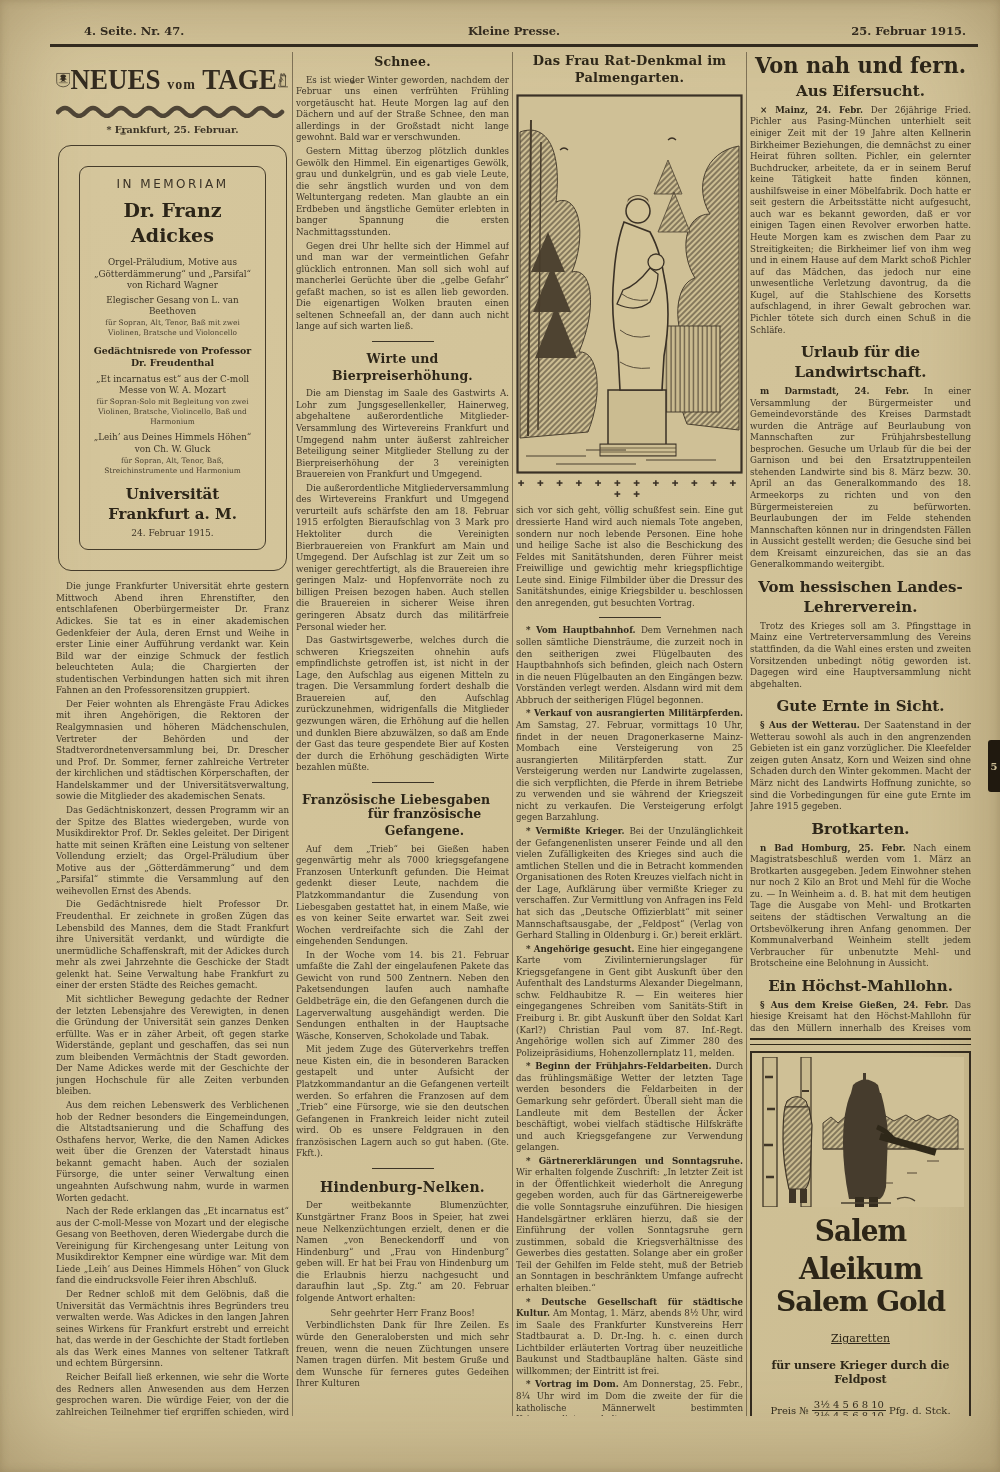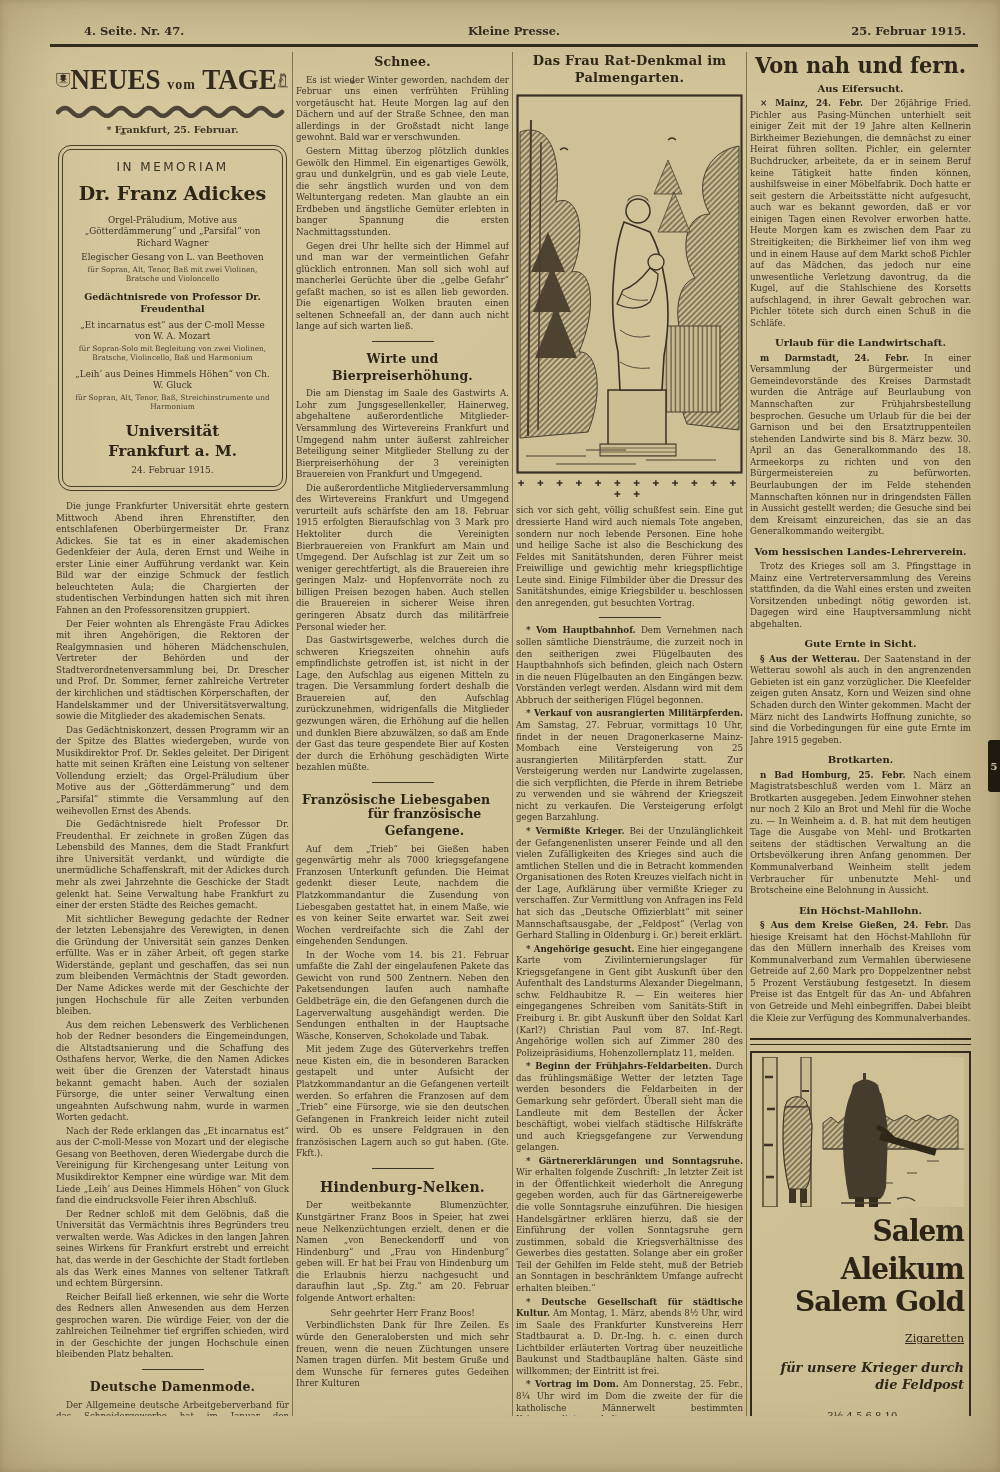--- a/index.html
+++ b/index.html
@@ -37,46 +37,46 @@
   .divider{width:62px;border-top:1.2px solid #3c3427;margin:8px auto 7px;}
   .lead{font-weight:bold;color:#30291c;}
   
   .masthead{display:flex;align-items:center;justify-content:space-between;margin:4px 0 0;}
   .mast-text{font-family:"Liberation Serif",serif;font-weight:bold;color:#332b1f;
              font-size:27px;letter-spacing:0;transform:scaleY(1.08);white-space:nowrap;}
   .mast-text .vom{font-size:14px;letter-spacing:1px;}
   .garland{display:block;margin:1px 0 0;}
   .dateline{text-align:center;font-size:9.6px;font-weight:bold;margin:6px 0 2px;}
   
-  .mem{border:1.6px solid #453c2b;border-radius:13px;padding:3px;margin:8px 2px 10px;}
+  .mem{border:1.6px solid #453c2b;border-radius:13px;padding:20px;margin:8px 2px 10px;}
   .mem-in{border:1px solid #453c2b;border-radius:9px;padding:10px 8px 9px;text-align:center;text-indent:0;}
   .mem-l1{font-family:"DejaVu Sans",sans-serif;font-size:12px;letter-spacing:2.5px;color:#3a3226;}
   .mem-name{font-size:19px;font-weight:bold;margin:5px 0 9px;color:#2c2518;}
   .mem-t{font-size:8.8px;margin:3px 0 1px;line-height:1.3;}
   .mem-s{font-size:7.4px;line-height:1.3;margin:1px 0 6px;color:#473e2e;}
   .mem-b{font-weight:bold;font-size:9.4px;margin:7px 0 4px;color:#2e2719;}
   .mem-uni{font-size:15px;font-weight:bold;margin:10px 16px 3px;color:#2c2518;}
   .mem-date{font-size:9px;}
   
   .fig{margin:3px 0 0;}
   .orn{text-align:center;font-size:8px;letter-spacing:5px;color:#3a3126;margin:2px 0 5px;}
   
   .h-von{font-size:21px;font-weight:bold;text-align:center;margin:0 0 2px;color:#2c2518;transform:scaleY(1.05);}
-  .h-sub{font-size:10px;font-weight:bold;text-align:center;margin:7px 0 3px;color:#2e2719;}
+  .h-sub{font-size:15px;font-weight:bold;text-align:center;margin:7px 0 3px;color:#2e2719;}
   .c4text{position:absolute;top:0;left:0;right:0;bottom:382px;overflow:hidden;}
   
   .salut{text-align:center;font-size:8.9px;margin:3px 0 1px;}
   
   .ad-wrap{position:absolute;left:0;right:0;bottom:0;height:378px;}
   .ad-rule{height:4px;border-top:2.5px solid #2f2819;border-bottom:1.2px solid #2f2819;margin:0 0 6px;}
-  .ad{border:2px solid #332b1f;height:368px;padding:4px 5px;box-sizing:border-box;text-align:right;overflow:hidden;}
+  .ad{border:2px solid #332b1f;height:368px;padding:4px 5px;box-sizing:border-box;text-align:center;overflow:hidden;}
   .ad-line1{font-size:28px;font-weight:bold;color:#2c2517;margin-top:2px;transform:scaleY(1.05);letter-spacing:-1px;}
   .ad-line2{font-size:28px;font-weight:bold;color:#2c2517;margin-top:-4px;letter-spacing:-1px;}
   .ad-line2 .zig{font-size:11px;letter-spacing:0;text-decoration:underline;font-weight:normal;vertical-align:6px;}
-  .ad-line3{font-size:13px;font-weight:bold;margin:1px 0 18px;color:#2e2719;font-style:italic;}
+  .ad-line3{font-size:11px;font-weight:bold;margin:1px 0 12px;color:#2e2719;}
   .ad-price{font-size:10px;color:#332c1e;margin:1px 0 3px;}
   .frac{display:inline-block;vertical-align:middle;line-height:1.05;margin:0 3px;}
   .frac .top{border-bottom:1px solid #332c1e;padding:0 2px;display:block;}
   .frac .bot{display:block;padding:0 2px;}
   
   .blot{position:absolute;right:0;top:740px;width:12px;height:52px;background:#20190f;border-radius:3px 0 0 3px;
         color:#cfc096;font-size:10px;font-weight:bold;display:flex;align-items:center;justify-content:center;}
   .speck{position:absolute;background:rgba(50,40,25,.5);border-radius:50%;}
 </style>
 </head>

